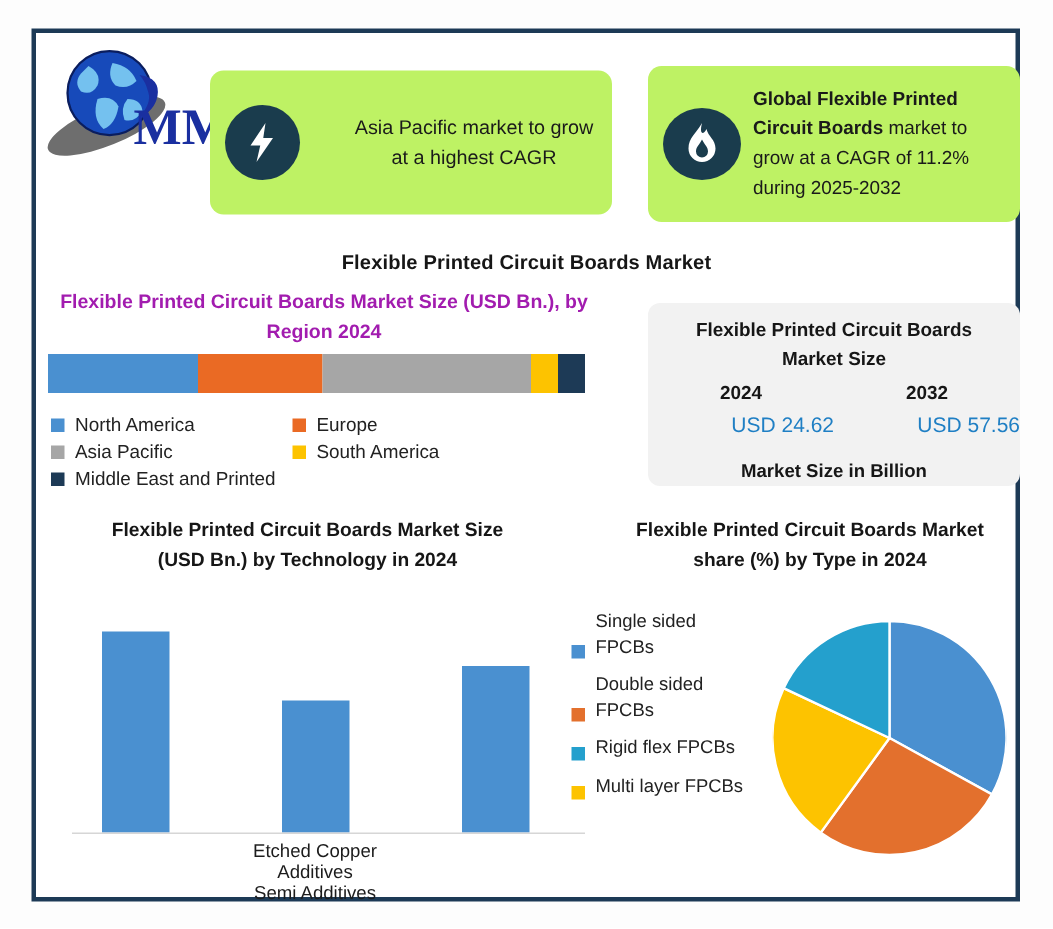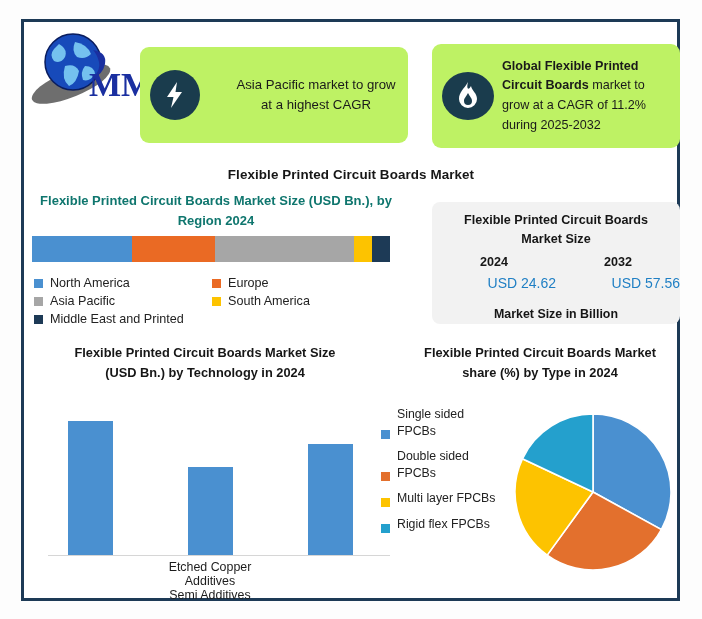--- a/index.html
+++ b/index.html
@@ -106,21 +106,21 @@
 
   
   .region-title {
     position: absolute;
     left: 32px;
     top: 191px;
     width: 368px;
     text-align: center;
     font-size: 13px;
     font-weight: bold;
-    color: #0f766e;
+    color: #a21caf;
     line-height: 1.55;
   }
   .region-bar {
     position: absolute;
     left: 32px;
     top: 236px;
     width: 358px;
     height: 26px;
     display: flex;
   }
@@ -136,21 +136,21 @@
   }
   .legend-row {
     display: flex;
     align-items: flex-start;
     height: 17px;
     margin-bottom: 1px;
   }
   .legend-cell {
     display: flex;
     align-items: center;
-    width: 178px;
+    width: 161px;
   }
   .legend-swatch {
     width: 9px;
     height: 9px;
     margin-right: 7px;
     flex: 0 0 auto;
   }
   .legend-label { white-space: nowrap; }
 
   
@@ -429,26 +429,26 @@
   <div class="pie-legend">
       <div class="pie-legend-row">
         <span class="legend-swatch" style="background: rgb(74, 144, 208);"></span>
         <span class="pie-legend-text">Single sided FPCBs</span>
       </div>
       <div class="pie-legend-row">
         <span class="legend-swatch" style="background: rgb(227, 112, 45);"></span>
         <span class="pie-legend-text">Double sided FPCBs</span>
       </div>
       <div class="pie-legend-row">
+        <span class="legend-swatch" style="background: rgb(36, 160, 205);"></span>
+        <span class="pie-legend-text">Rigid flex FPCBs</span>
+      </div>
+      <div class="pie-legend-row">
         <span class="legend-swatch" style="background: rgb(253, 195, 0);"></span>
         <span class="pie-legend-text">Multi layer FPCBs</span>
-      </div>
-      <div class="pie-legend-row">
-        <span class="legend-swatch" style="background: rgb(36, 160, 205);"></span>
-        <span class="pie-legend-text">Rigid flex FPCBs</span>
       </div>
     </div>
   <div class="pie-wrap"><svg width="156" height="156" viewBox="0 0 156 156">
         <path d="M 78 78 L 78 0 A 78 78 0 0 1 146.35192104342136 115.57678657993381 Z" fill="#4a90d0" stroke="#ffffff" stroke-width="1.6"></path>
         <path d="M 78 78 L 146.35192104342136 115.57678657993381 A 78 78 0 0 1 32.152750321187106 141.10332556124592 Z" fill="#e3702d" stroke="#ffffff" stroke-width="1.6"></path>
         <path d="M 78 78 L 32.152750321187106 141.10332556124592 A 78 78 0 0 1 7.423489907650449 44.7892152579244 Z" fill="#fdc300" stroke="#ffffff" stroke-width="1.6"></path>
         <path d="M 78 78 L 7.423489907650449 44.7892152579244 A 78 78 0 0 1 77.99999999999999 0 Z" fill="#24a0cd" stroke="#ffffff" stroke-width="1.6"></path>
       </svg></div>
 </div>
 

